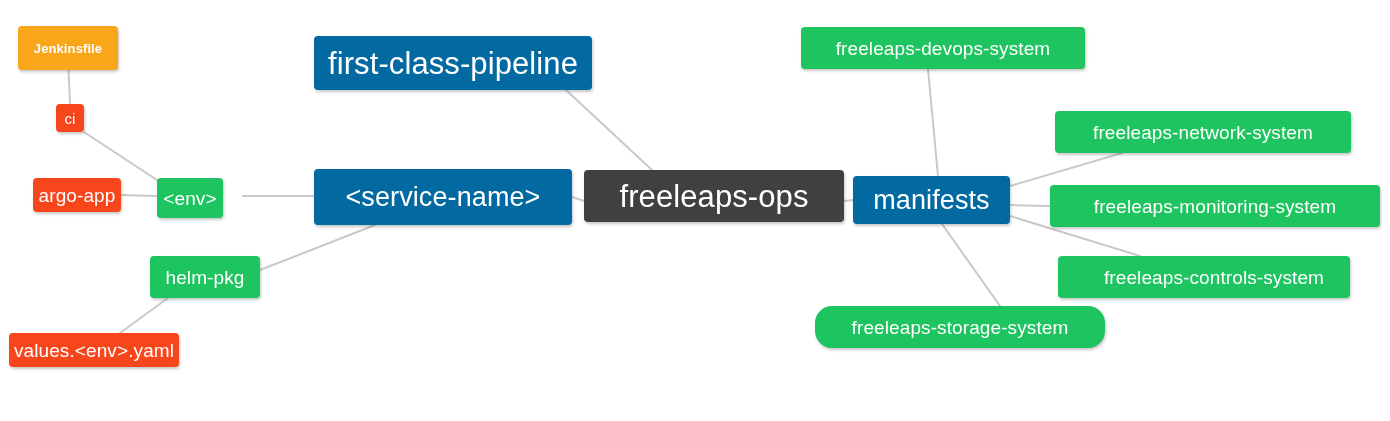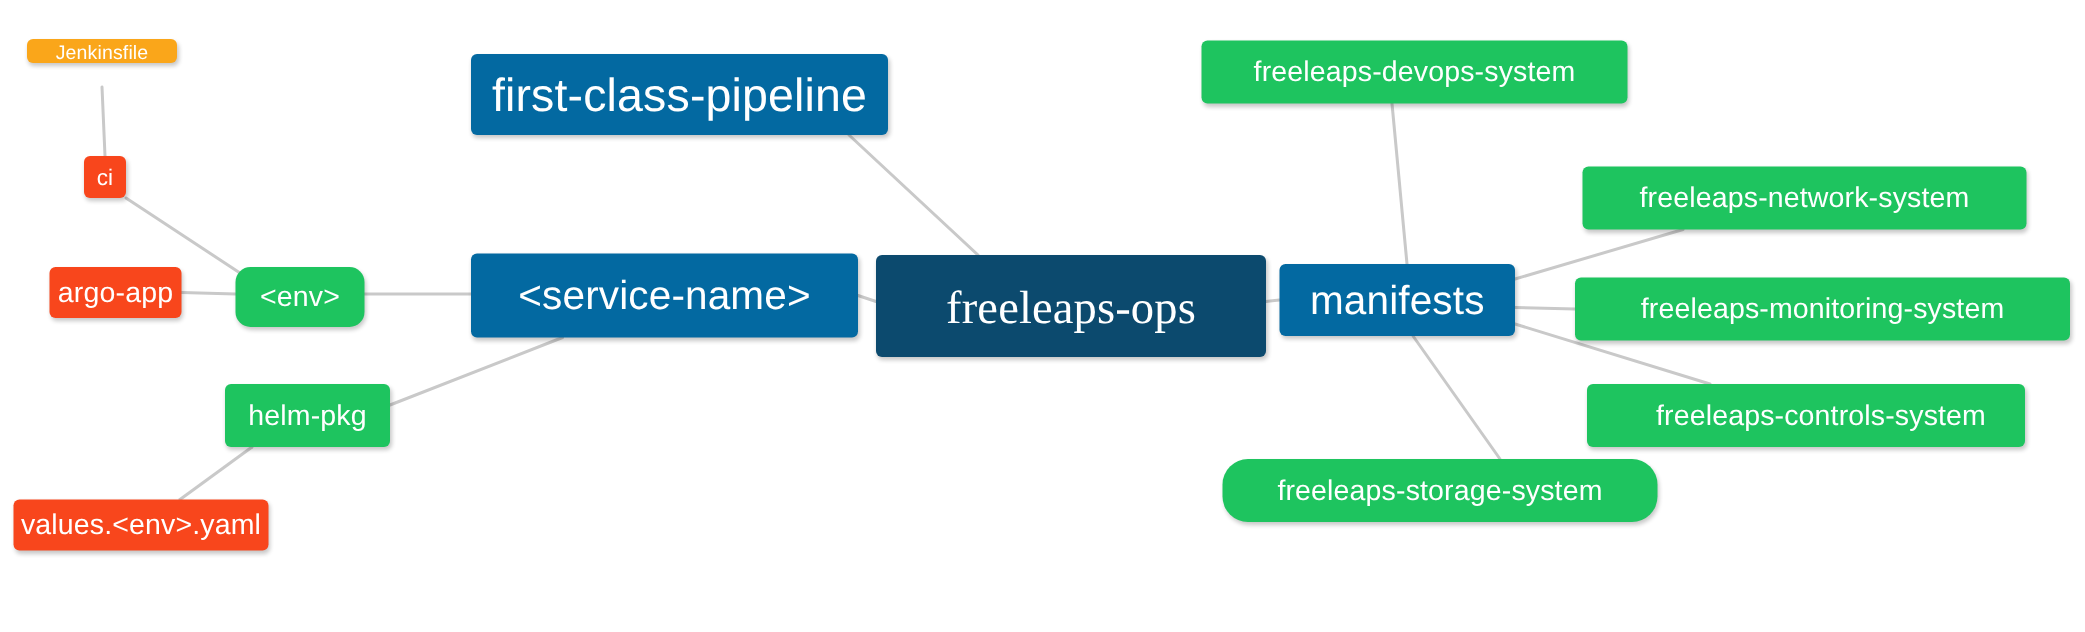--- a/index.html
+++ b/index.html
@@ -73,29 +73,29 @@
       <line x1="168" y1="298" x2="120" y2="333" stroke="#c9c9c9" stroke-width="2" stroke-linecap="round"></line>
       <line x1="566" y1="90" x2="652" y2="170" stroke="#c9c9c9" stroke-width="2" stroke-linecap="round"></line>
       <line x1="844" y1="201" x2="853" y2="200" stroke="#c9c9c9" stroke-width="2" stroke-linecap="round"></line>
       <line x1="938" y1="176" x2="928" y2="69" stroke="#c9c9c9" stroke-width="2" stroke-linecap="round"></line>
       <line x1="1010" y1="186" x2="1122" y2="153" stroke="#c9c9c9" stroke-width="2" stroke-linecap="round"></line>
       <line x1="1010" y1="205" x2="1050" y2="206" stroke="#c9c9c9" stroke-width="2" stroke-linecap="round"></line>
       <line x1="1010" y1="216" x2="1140" y2="256" stroke="#c9c9c9" stroke-width="2" stroke-linecap="round"></line>
       <line x1="942" y1="224" x2="1000" y2="306" stroke="#c9c9c9" stroke-width="2" stroke-linecap="round"></line>
     </svg>
   <div id="node-layer">
-      <div class="node node-central sz-xl" style="left: 584px; top: 170px; width: 260px; height: 68px; background: #0c4a6e; font-family: Liberation Serif, serif;">freeleaps-ops</div>
+      <div class="node node-central sz-xl" style="left: 584px; top: 170px; width: 260px; height: 52px; background: #404040;">freeleaps-ops</div>
       <div class="node node-blue sz-lg" style="left: 314px; top: 169px; width: 258px; height: 56px;">&lt;service-name&gt;</div>
       <div class="node node-blue sz-lg" style="left: 853px; top: 176px; width: 157px; height: 48px;">manifests</div>
       <div class="node node-blue sz-xl" style="left: 314px; top: 36px; width: 278px; height: 54px;">first-class-pipeline</div>
-      <div class="node node-green sz-md" style="left: 157px; top: 178px; width: 86px; height: 40px; border-radius: 10px;">&lt;env&gt;</div>
+      <div class="node node-green sz-md" style="left: 157px; top: 178px; width: 66px; height: 40px;">&lt;env&gt;</div>
       <div class="node node-green sz-md" style="left: 150px; top: 256px; width: 110px; height: 42px;">helm-pkg</div>
       <div class="node node-red sz-xs" style="left: 56px; top: 104px; width: 28px; height: 28px;">ci</div>
       <div class="node node-red sz-sm" style="left: 33px; top: 178px; width: 88px; height: 34px;">argo-app</div>
       <div class="node node-red sz-sm" style="left: 9px; top: 333px; width: 170px; height: 34px;">values.&lt;env&gt;.yaml</div>
-      <div class="node node-orange sz-xxs" style="left: 18px; top: 26px; width: 100px; height: 16px;">Jenkinsfile</div>
+      <div class="node node-orange sz-xxs" style="left: 18px; top: 26px; width: 100px; height: 44px; font-weight: bold;">Jenkinsfile</div>
       <div class="node node-green sz-md" style="left: 801px; top: 27px; width: 284px; height: 42px;">freeleaps-devops-system</div>
       <div class="node node-green sz-md" style="left: 1055px; top: 111px; width: 296px; height: 42px;">freeleaps-network-system</div>
       <div class="node node-green sz-md" style="left: 1050px; top: 185px; width: 330px; height: 42px;">freeleaps-monitoring-system</div>
       <div class="node node-green sz-md" style="left: 1058px; top: 256px; width: 292px; height: 42px; padding-left: 20px;">freeleaps-controls-system</div>
       <div class="node node-green sz-md" style="left: 815px; top: 306px; width: 290px; height: 42px; border-radius: 17px;">freeleaps-storage-system</div>
     </div>
 </div>
 
 </body></html>

